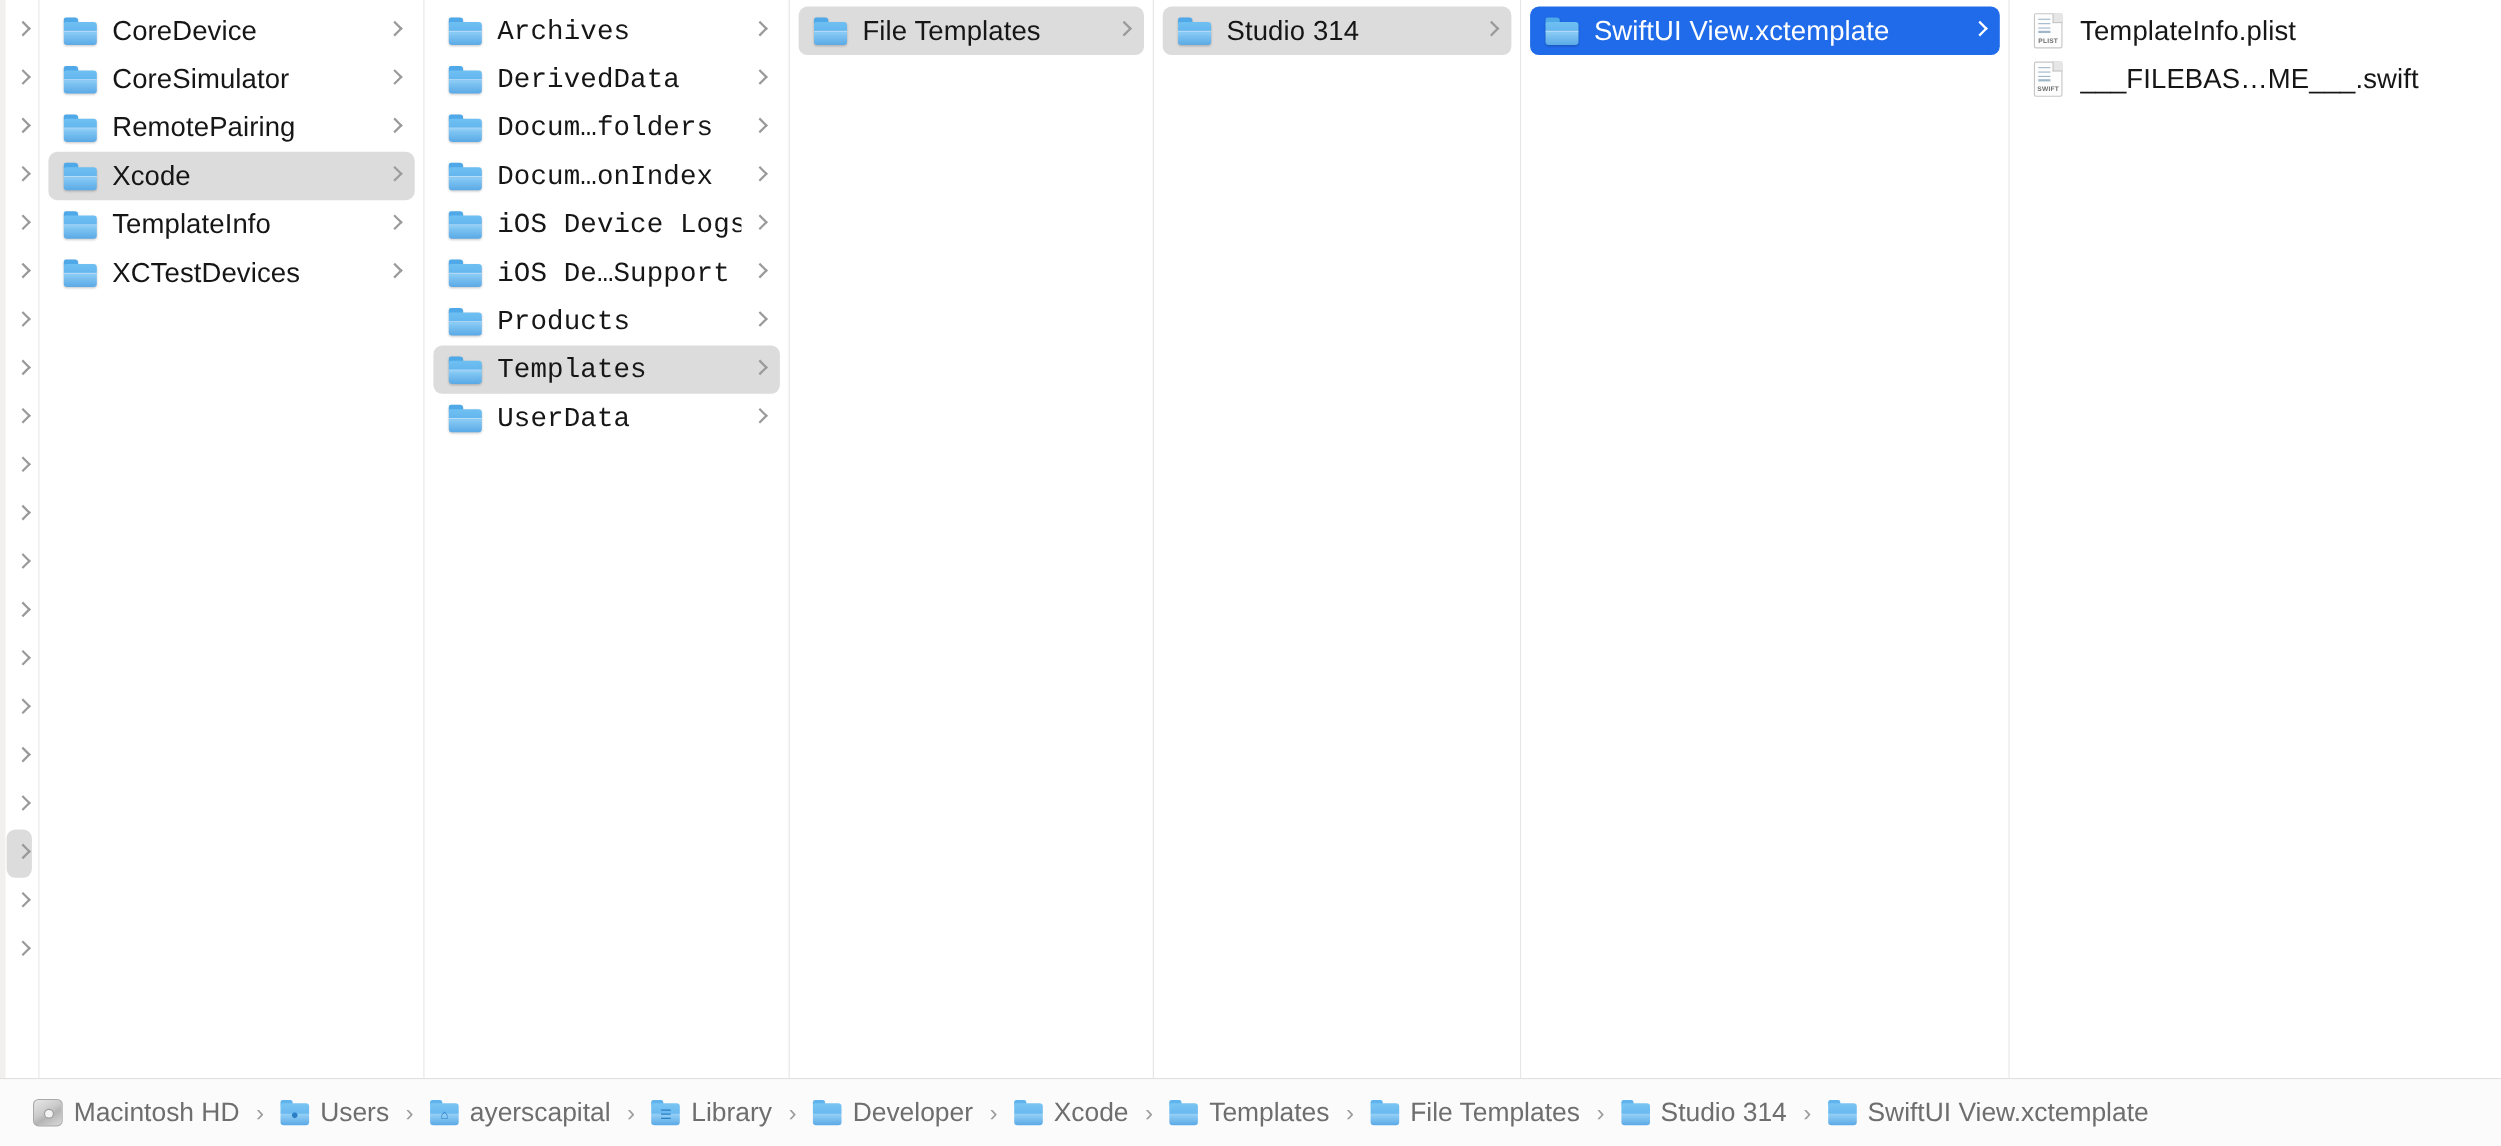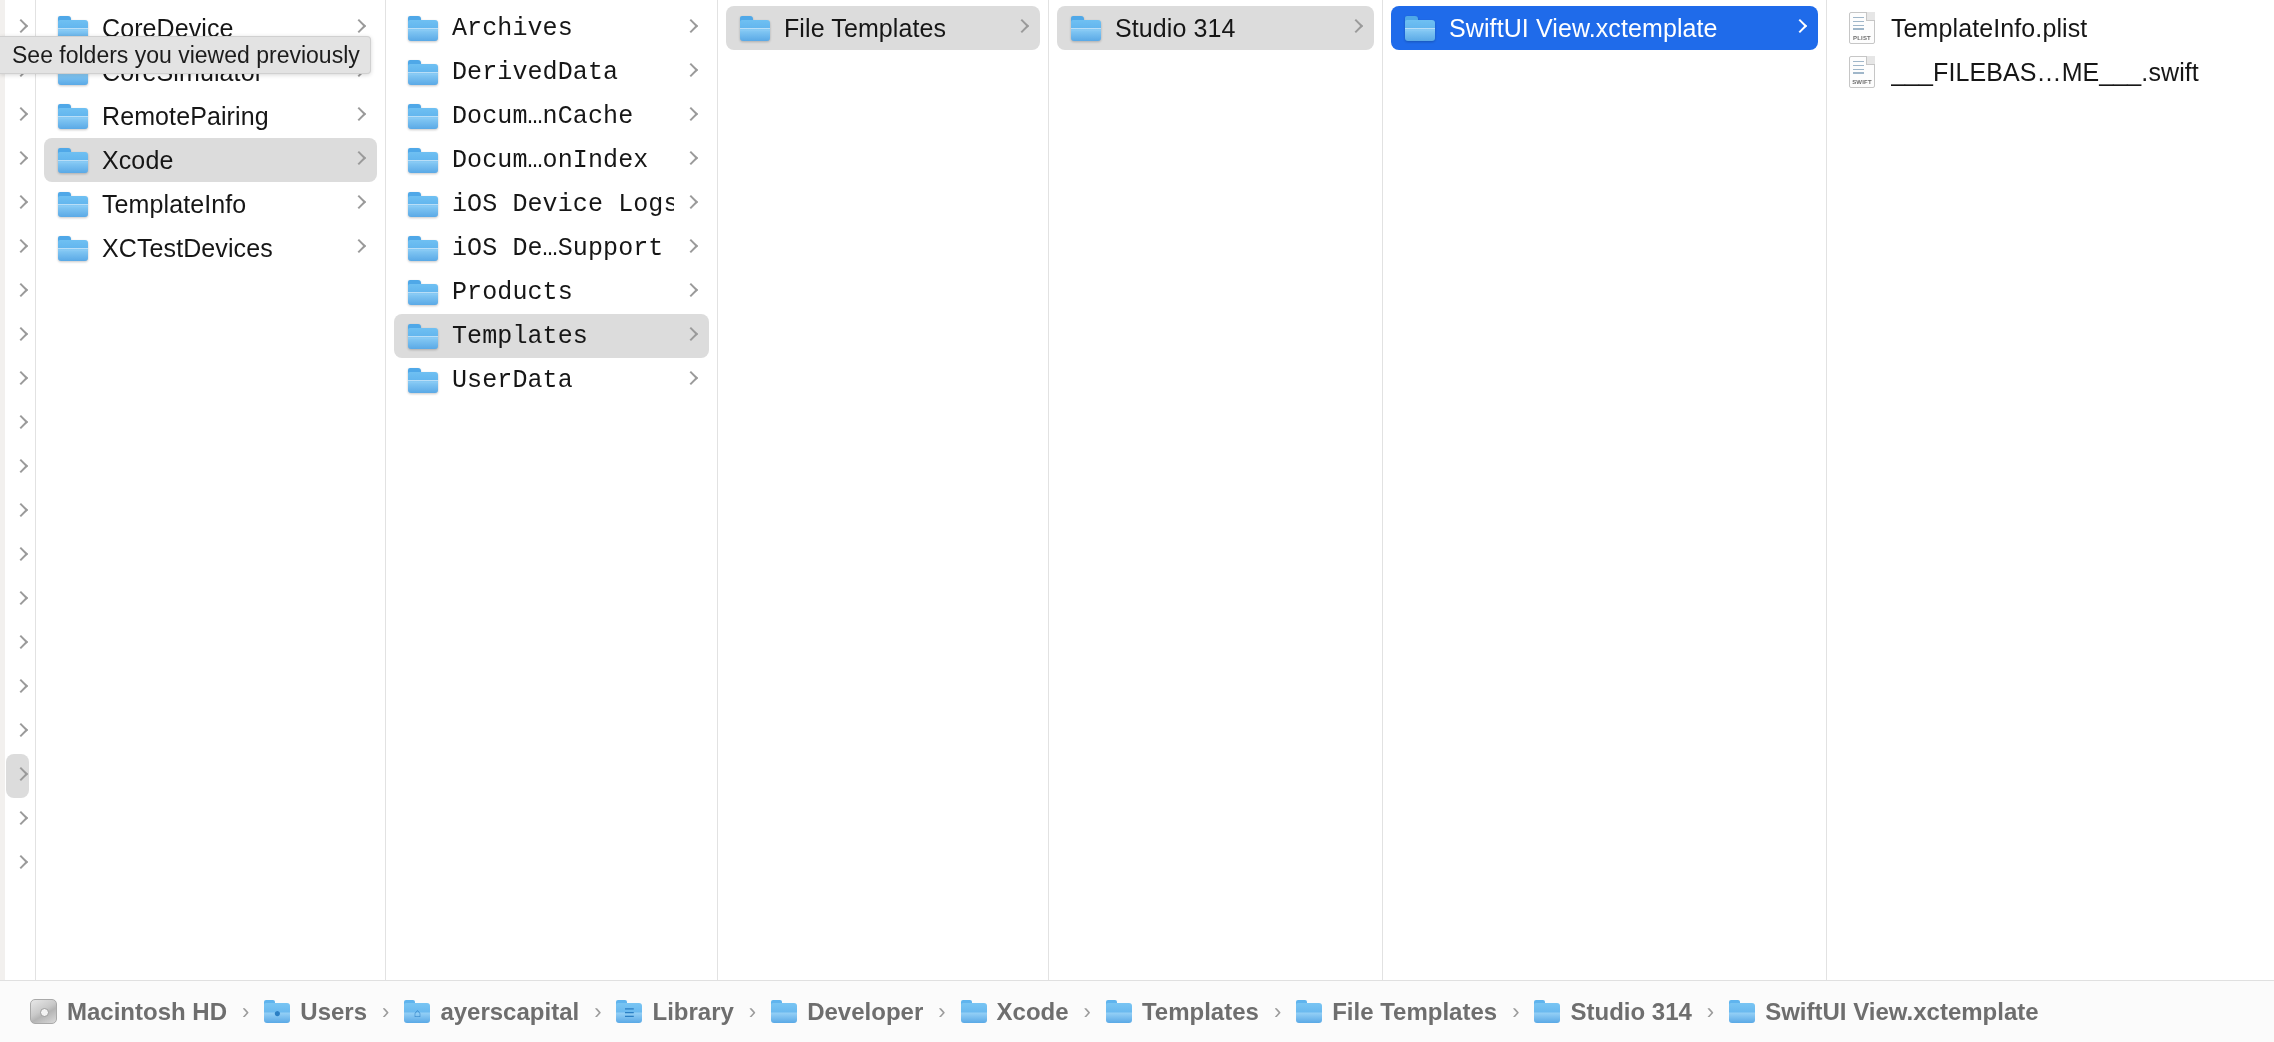--- a/index.html
+++ b/index.html
@@ -212,21 +212,20 @@
     display: flex;
     align-items: center;
     gap: 10px;
     padding: 2px 4px;
     border-radius: 5px;
     white-space: nowrap;
   }
   .crumb-label {
     font-size: 24px;
     color: #6e6e6e;
-    font-weight: bold;
   }
   .crumb-sep {
     font-size: 22px;
     color: #9c9c9c;
     margin: 0 11px;
     line-height: 1;
   }
 
   
   .cb-icon { width: 26px; height: 23px; position: relative; flex: 0 0 auto; }
@@ -412,21 +411,21 @@
             <span class="body"></span>
           </span>
           <span class="row-label">DerivedData</span>
           <span class="chev"></span>
         </div>
         <div class="row">
           <span class="icon-folder">
             <span class="tab"></span>
             <span class="body"></span>
           </span>
-          <span class="row-label">Docum…nCache</span>
+          <span class="row-label">Docum…folders</span>
           <span class="chev"></span>
         </div>
         <div class="row">
           <span class="icon-folder">
             <span class="tab"></span>
             <span class="body"></span>
           </span>
           <span class="row-label">Docum…onIndex</span>
           <span class="chev"></span>
         </div>
@@ -526,23 +525,20 @@
               <i></i>
               <i></i>
             </span>
             <span class="kind">SWIFT</span>
           </span>
           <span class="row-label">___FILEBAS…ME___.swift</span>
         </div>
       </div>
     </div>
 
-  <div id="tooltip">
-    <span>See folders you viewed previously</span>
-  </div>
 
   <div id="path-bar">
       <span class="crumb">
         <span class="cb-disk"></span>
         <span class="crumb-label">Macintosh HD</span>
       </span>
       <span class="crumb-sep">›</span>
       <span class="crumb">
         <span class="cb-icon">
           <span class="tab"></span>

